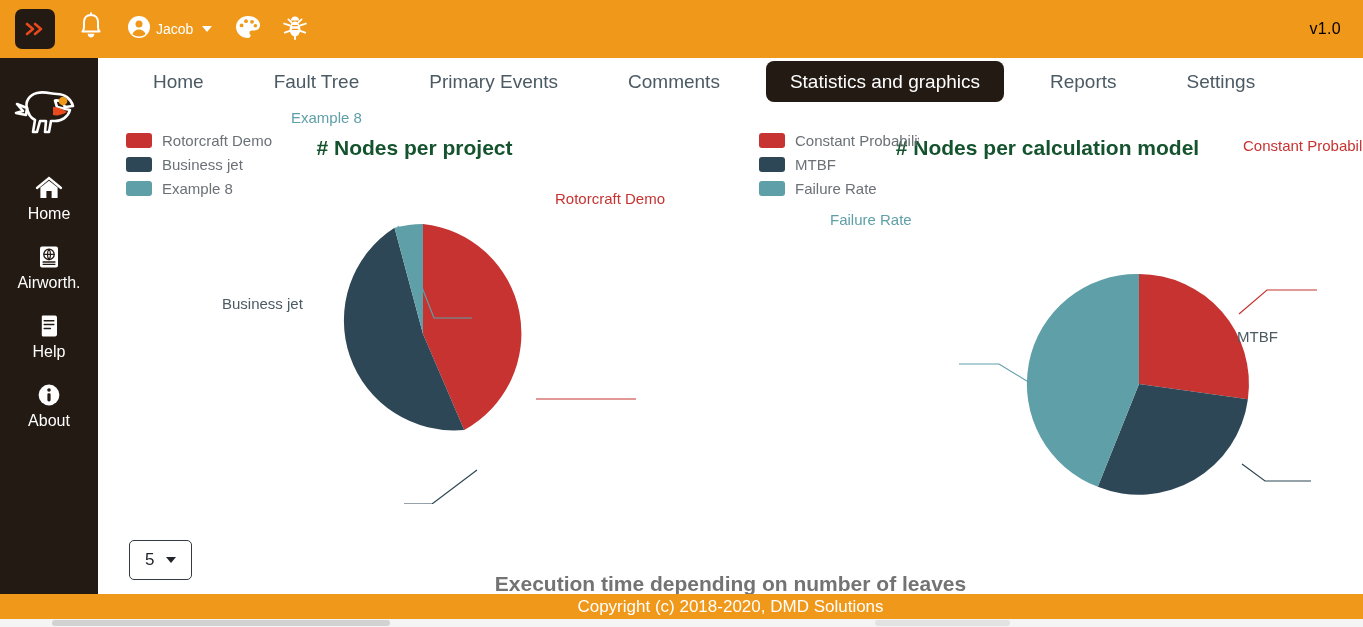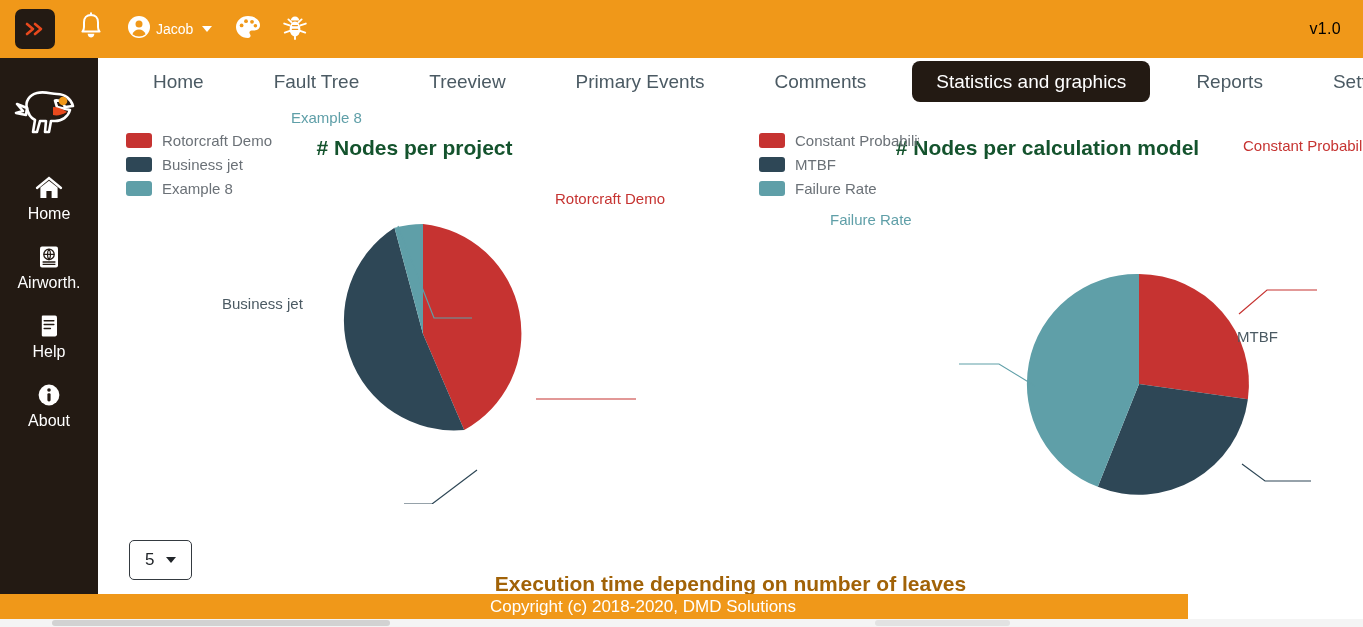--- a/index.html
+++ b/index.html
@@ -223,28 +223,28 @@
     border-top: 6px solid #212529;
   }
 
   .lower-title {
     position: absolute;
     left: 0; right: 0;
     top: 514px;
     text-align: center;
     font-size: 21px;
     font-weight: bold;
-    color: #a16207;
+    color: #737373;
   }
 
   
   .footer {
     position: absolute;
     left: 0; bottom: 8px;
-    width: 1188px;
+    width: 1363px;
     height: 25px;
     background: #f09819;
     z-index: 40;
   }
   .footer-text {
     position: absolute;
     left: 98px; right: 0;
     top: 50%;
     transform: translateY(-50%);
     text-align: center;
@@ -404,21 +404,20 @@
       </span>
       <span class="nav-label">About</span>
     </div>
   </div>
 
   <div class="content">
 
     <div class="tabs">
       <div class="tab">Home</div>
       <div class="tab">Fault Tree</div>
-      <div class="tab">Treeview</div>
       <div class="tab">Primary Events</div>
       <div class="tab">Comments</div>
       <div class="tab active">Statistics and graphics</div>
       <div class="tab">Reports</div>
       <div class="tab">Settings</div>
     </div>
 
     <div class="charts-row">
 
       <div class="chart-panel left">

